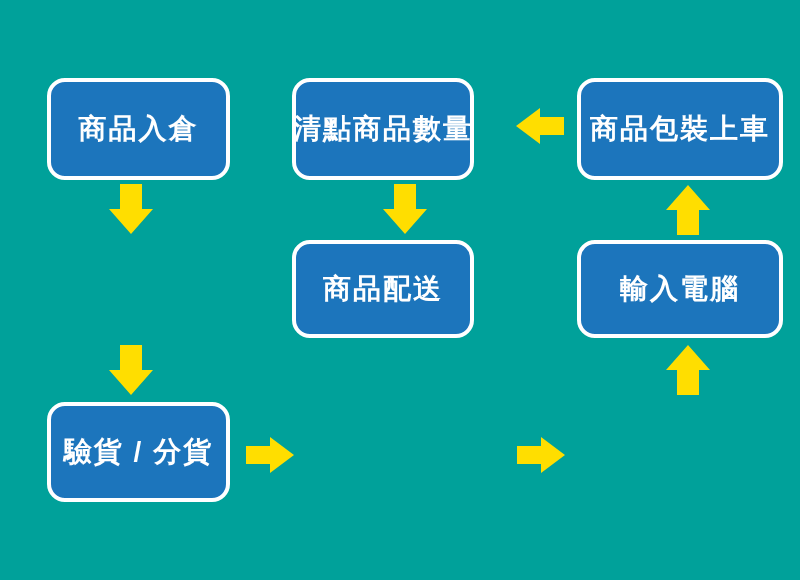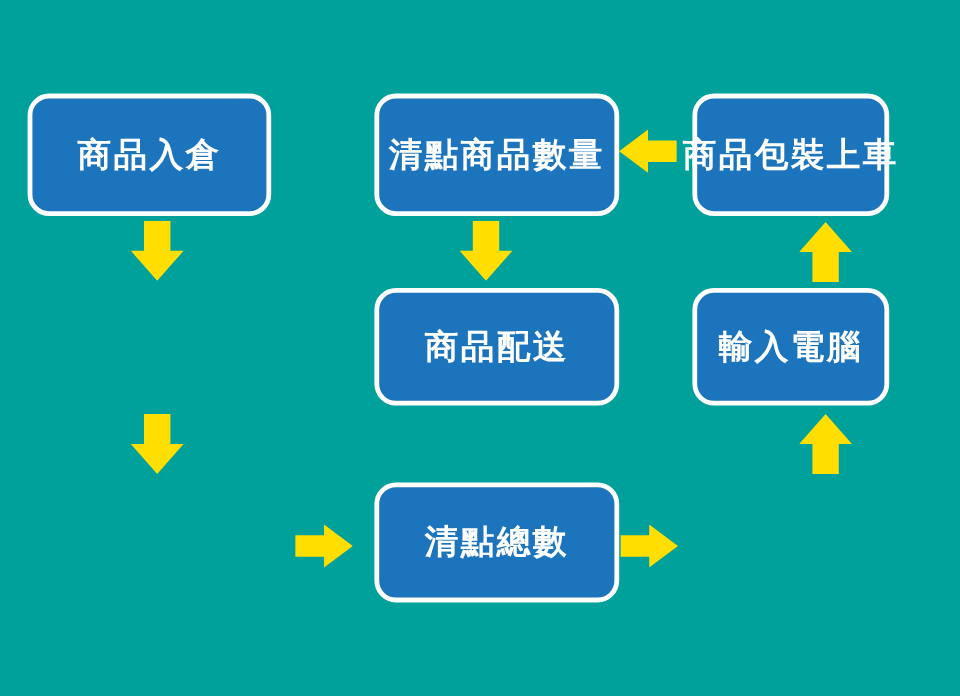--- a/index.html
+++ b/index.html
@@ -25,23 +25,23 @@
     box-sizing: border-box;
   }
   .node span {
     color: var(--text, #FFFFFF);
     font-size: 28px;
     font-weight: bold;
     letter-spacing: 2px;
     white-space: nowrap;
   }
   
-  .c1 { left: 23px;  width: 203px; }
-  .c2 { left: 312px; width: 204px; }
-  .c3 { left: 577px; width: 164px; text-align: center; }
+  .c1 { left: 47px;  width: 183px; }
+  .c2 { left: 292px; width: 182px; }
+  .c3 { left: 577px; width: 206px; text-align: center; }
   
   .r1 { top: 78px;  height: 102px; }
   .r2 { top: 240px; height: 98px;  }
   .r3 { top: 402px; height: 100px; }
 
   .arrow {
     position: absolute;
     display: block;
   }
   .arrow polygon {
@@ -63,22 +63,22 @@
     <span>商品包裝上車</span>
   </div>
 
   <div class="node r2 c3">
     <span>輸入電腦</span>
   </div>
   <div class="node r2 c2">
     <span>商品配送</span>
   </div>
 
-  <div class="node r3 c2">
-    <span>清點總數</span>
+  <div class="node r3 c1">
+    <span>驗貨 / 分貨</span>
   </div>
 
   <svg class="arrow" style="left:109px; top:184px;" width="44" height="50" viewBox="0 0 44 50">
     <polygon points="11,0 33,0 33,25 44,25 22,50 0,25 11,25"></polygon>
   </svg>
 
   <svg class="arrow" style="left:383px; top:184px;" width="44" height="50" viewBox="0 0 44 50">
     <polygon points="11,0 33,0 33,25 44,25 22,50 0,25 11,25"></polygon>
   </svg>
 

